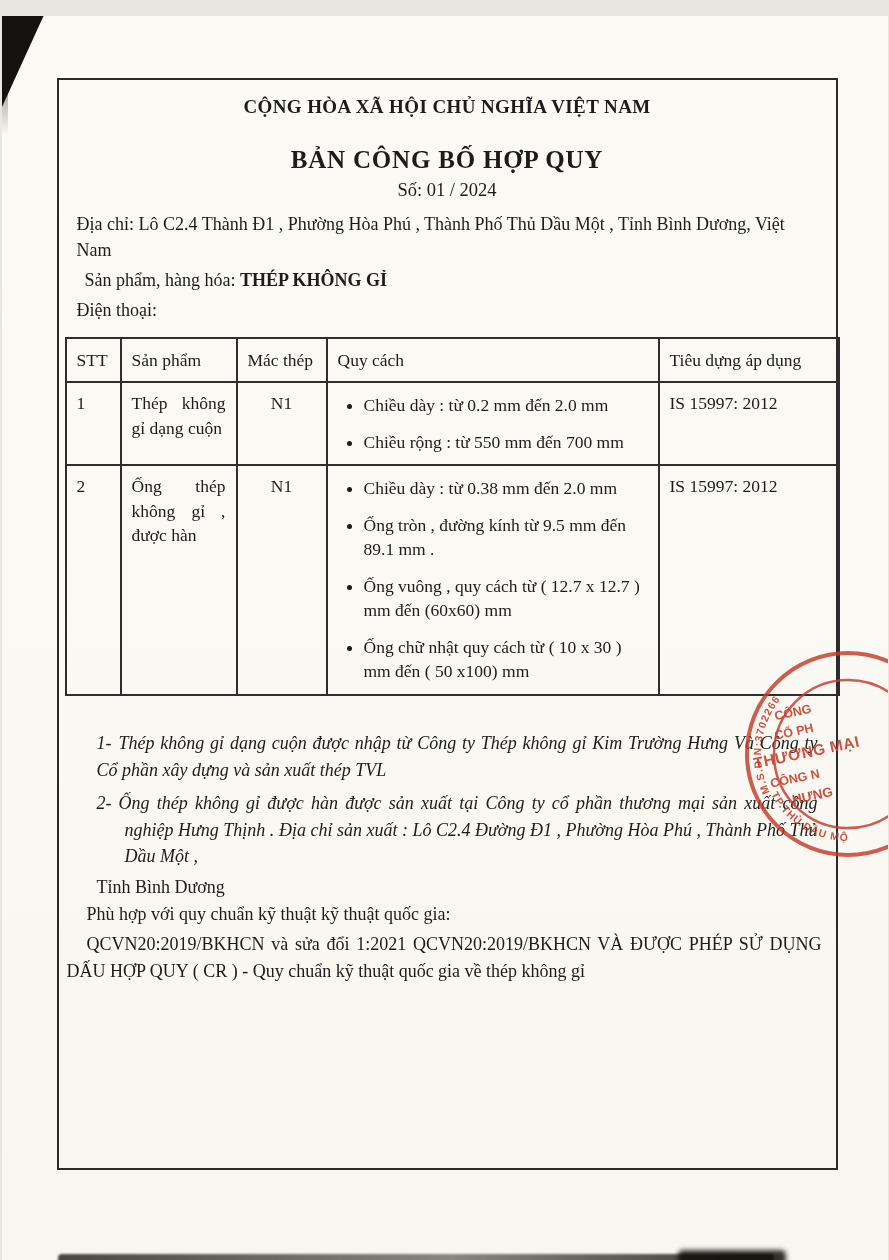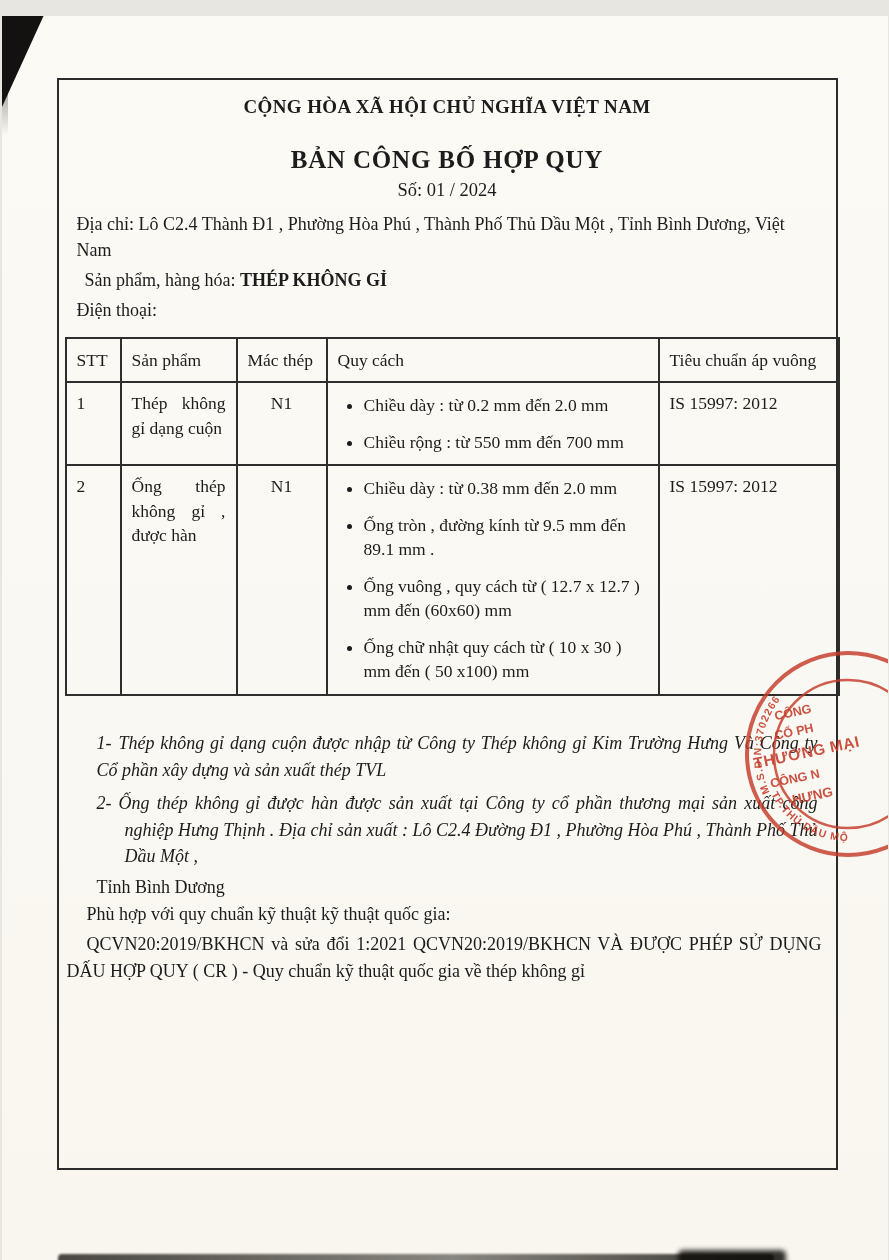--- a/index.html
+++ b/index.html
@@ -124,21 +124,21 @@
           <col class="c3">
           <col class="c4">
           <col class="c5">
         </colgroup>
       <thead>
         <tr>
           <th class="c-no">STT</th>
           <th>Sản phẩm</th>
           <th>Mác thép</th>
           <th>Quy cách</th>
-          <th>Tiêu chuẩn áp vuông</th>
+          <th>Tiêu dựng áp dụng</th>
         </tr>
       </thead>
       <tbody>
         <tr>
           <td class="c-no">1</td>
           <td class="c-product">Thép không gỉ dạng cuộn</td>
           <td class="c-grade">N1</td>
           <td>
             <ul>
               <li>Chiều dày : từ 0.2 mm đến 2.0 mm</li>

